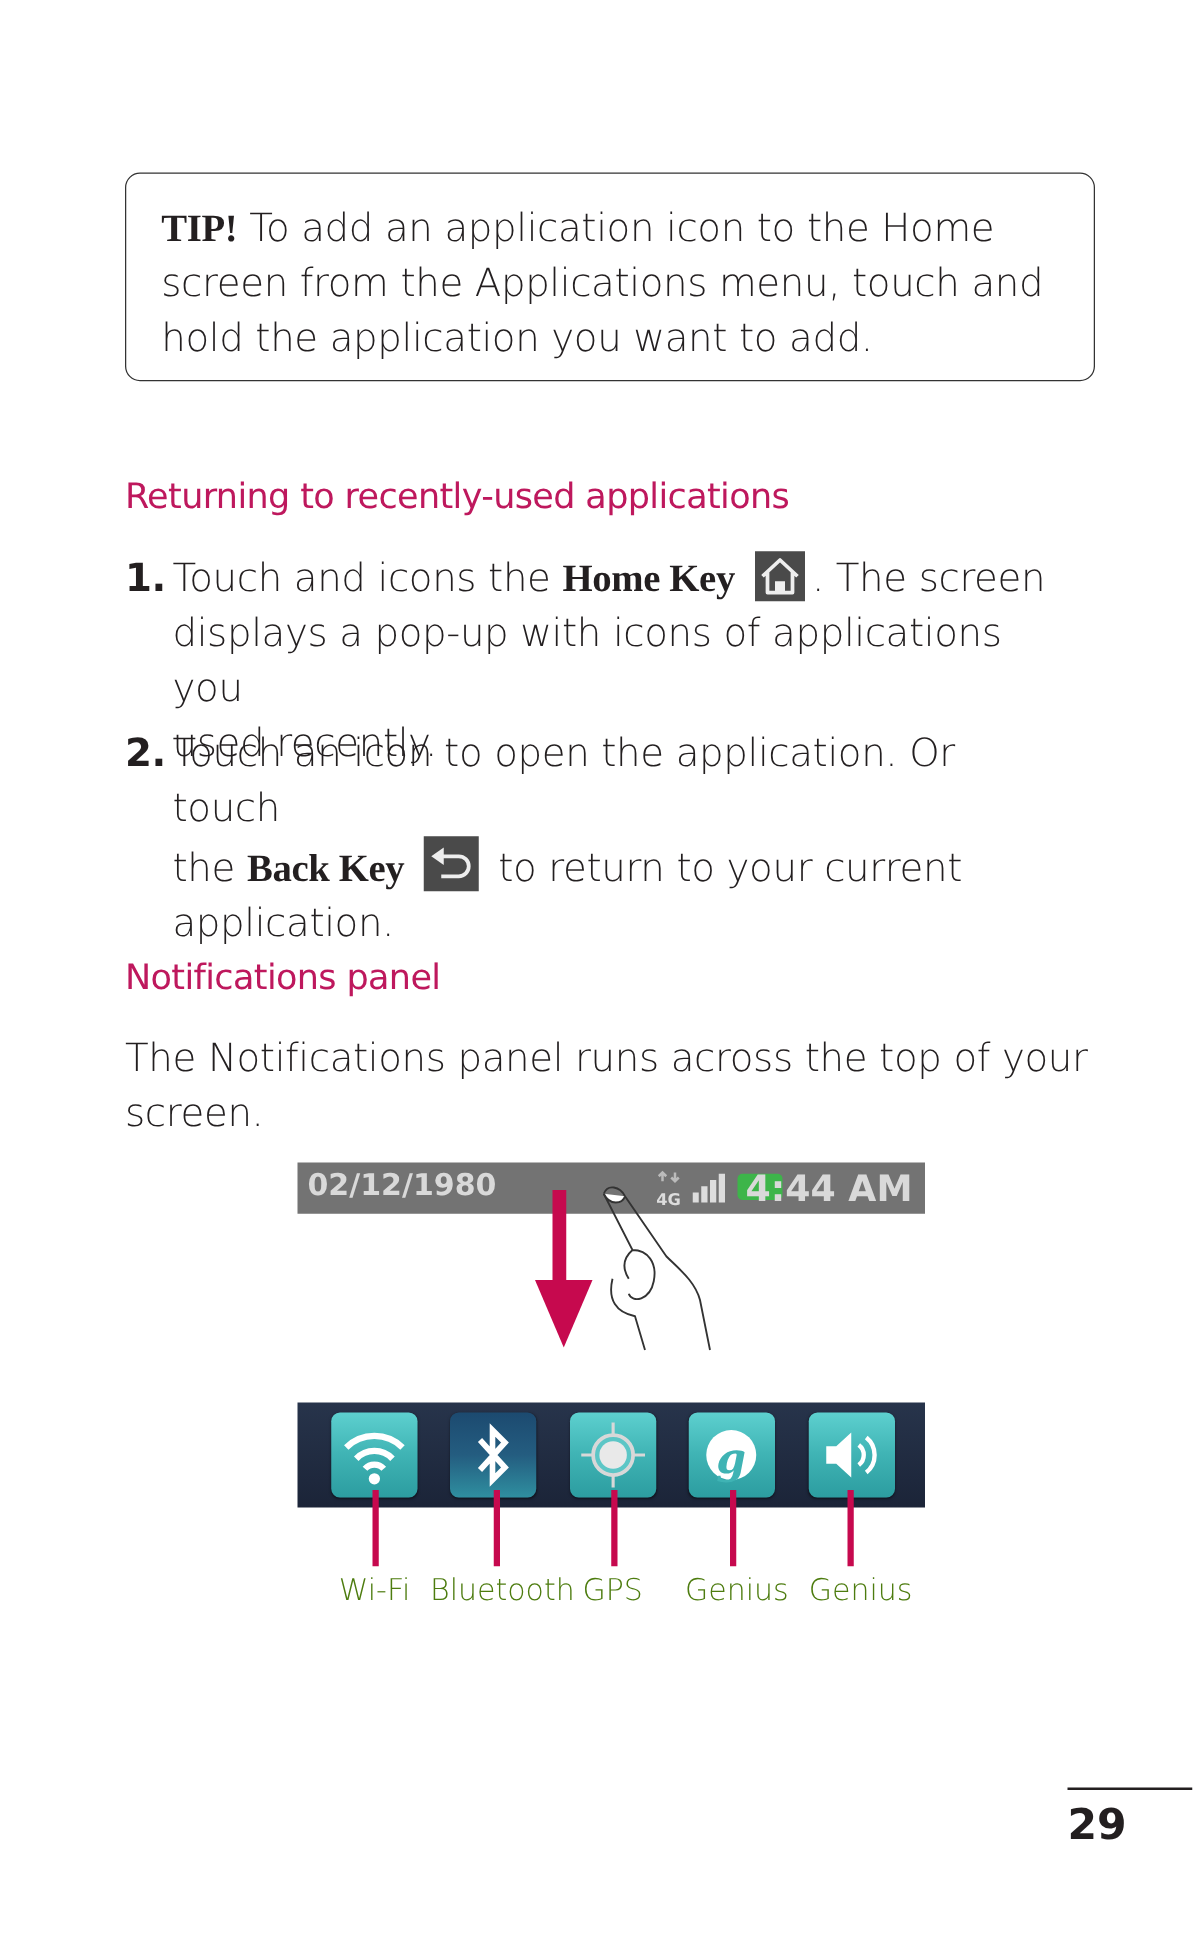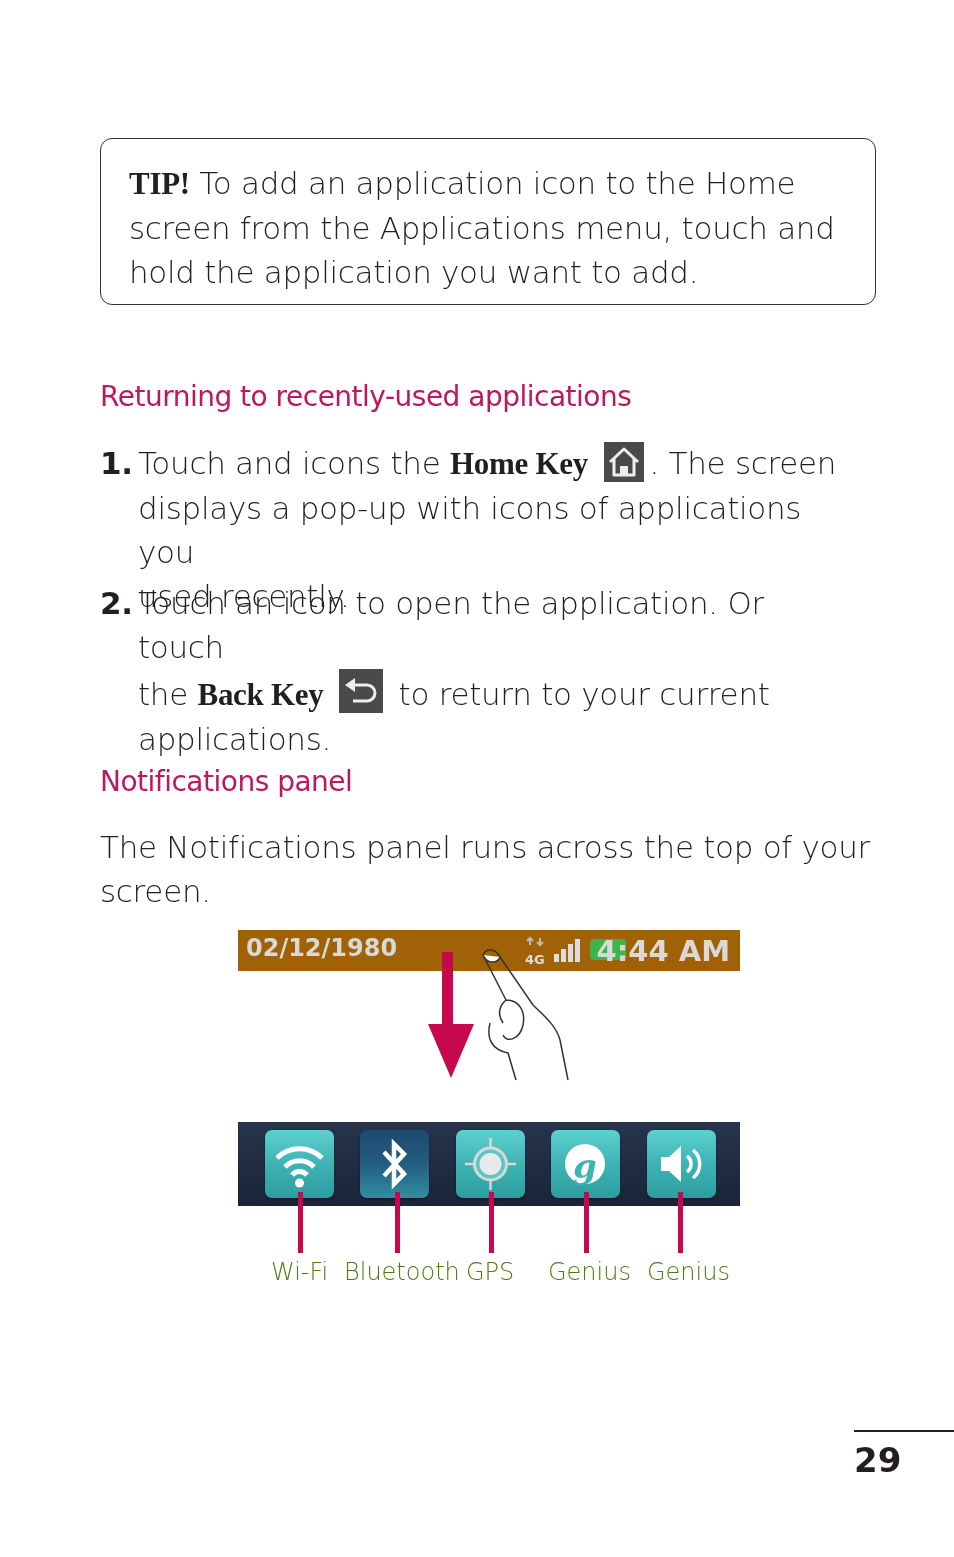--- a/index.html
+++ b/index.html
@@ -10,21 +10,21 @@
   .tipbox { left:100px; top:138px; width:776px; height:167px; border:1.5px solid #333;
             border-radius:12px; box-sizing:border-box; }
   .tipbox p { margin:0; position:absolute; left:28px; top:22px; width:730px; font-size:31px;
               line-height:44px; font-weight:300; letter-spacing:-0.3px; }
   .bold { font-weight:700;font-family:Liberation Serif, serif; }
   .heading { color:#be185d; font-size:28px; font-weight:400; letter-spacing:-0.5px; }
   .num { position:absolute; left:100px; font-weight:700; font-size:31px; }
   .item { position:absolute; left:138px; width:720px; }
   .keyicon { display:inline-block; width:40px; height:40px; background:#4a4a4a; vertical-align:-8px;
              position:relative; margin:0 6px; }
-  .statusbar { left:238px; top:930px; width:502px; height:41px; background:#a16207; }
+  .statusbar { left:238px; top:930px; width:502px; height:41px; background:#737373; }
   .statusbar .date { position:absolute; left:8px; top:4px; color:#d9d9d9; font-weight:700; font-size:24px; }
   .statusbar .time { position:absolute; right:10px; top:4px; color:#d9d9d9; font-weight:700; font-size:29px; }
   .quickbar { left:238px; top:1122px; width:502px; height:84px; background:linear-gradient(#27344b,#1b2438); }
   .qtile { position:absolute; top:8px; width:69px; height:68px; border-radius:7px;
            background:linear-gradient(#5dd0cf 0%, #3fb3b4 50%, #2c9da0 100%); box-shadow:0 1px 2px rgba(0,0,0,.5); }
   .qtile.off { background:linear-gradient(#1c4a70 0%, #245d80 50%, #2f8fa0 100%); }
   .pin { position:absolute; width:5px; background:#c6094e; }
   .label { position:absolute; top:1258px; font-size:24px; font-weight:300; color:#4d7c0f; }
   .pageline { left:854px; top:1430px; width:100px; height:1.5px; background:#231f20; }
   .pagenum { left:854px; top:1440px; font-size:34px; font-weight:700; }
@@ -57,21 +57,21 @@
   <span class="num" style="top:581px;">2.</span>
   <div class="item" style="top:581px;">
     <span>Touch an icon to open the application. Or touch</span><br>
     <span>the </span><span class="bold">Back Key</span>
     <span class="keyicon" style="width:44px;height:44px;">
       <svg width="44" height="44" viewBox="0 0 44 44">
           <path d="M10 16 H28 A8 8 0 0 1 28 32 H14" fill="none" stroke="#eee" stroke-width="3"></path>
           <path d="M6 16 L16 9 V23 Z" fill="#eee"></path>
         </svg>
     </span><span> to return to your current</span><br>
-    <span>applications.</span>
+    <span>application.</span>
   </div>
 </div>
 
 <div class="abs heading" style="left:100px; top:765px;">Notifications panel</div>
 <div class="abs body-text" style="left:100px; top:825px; width:780px;">
   <span>The Notifications panel runs across the top of your</span><br>
   <span>screen.</span>
 </div>
 
 <div class="abs statusbar">

